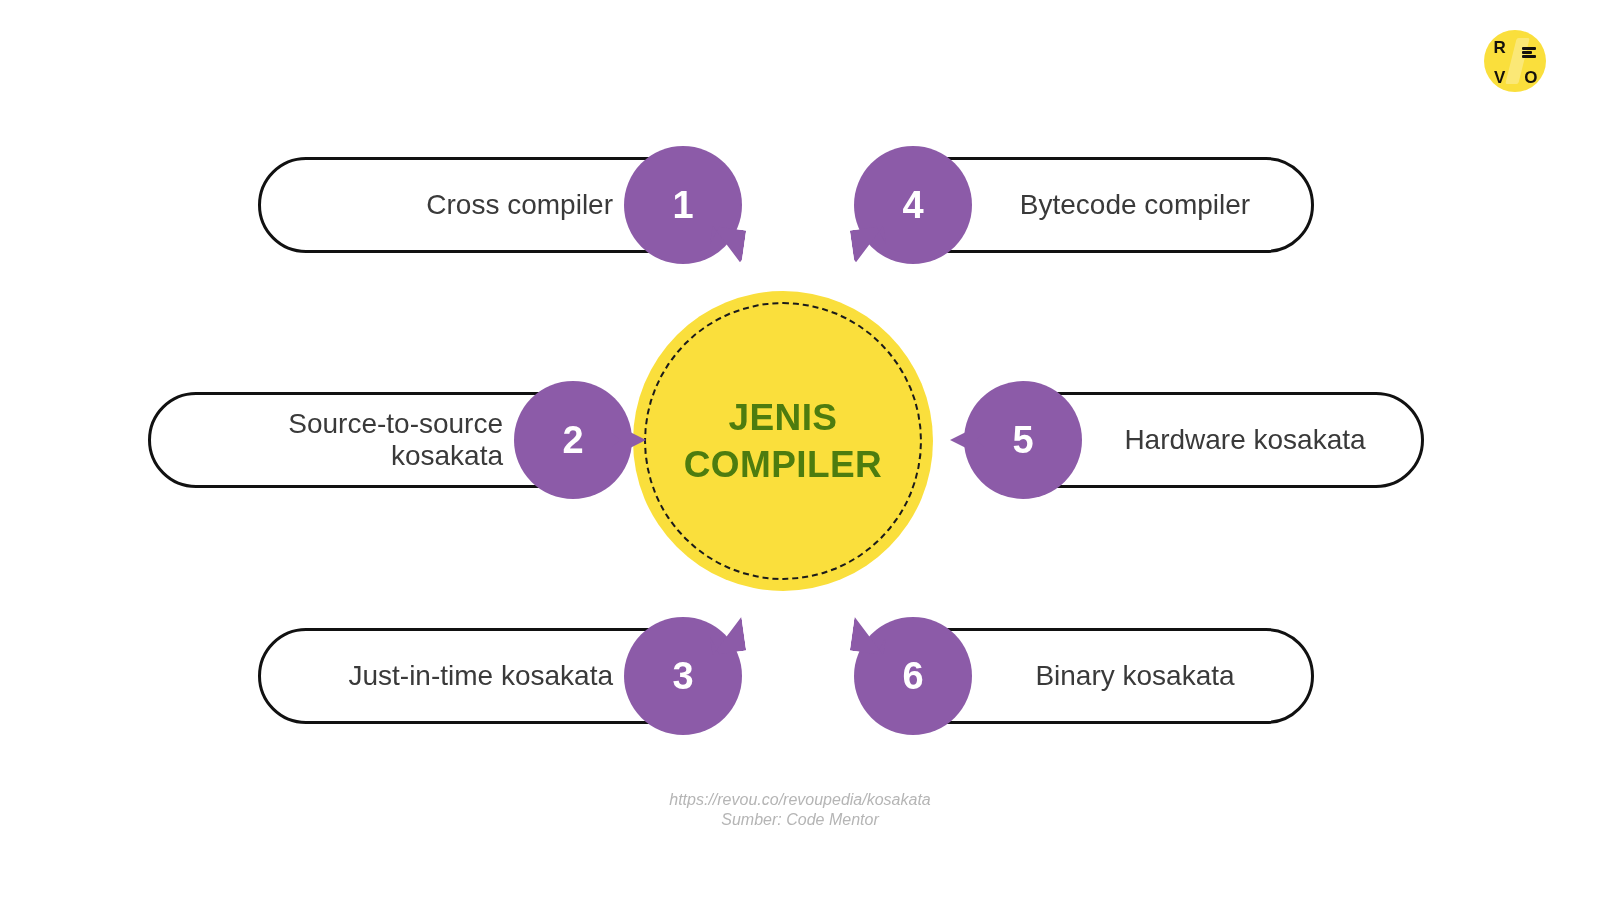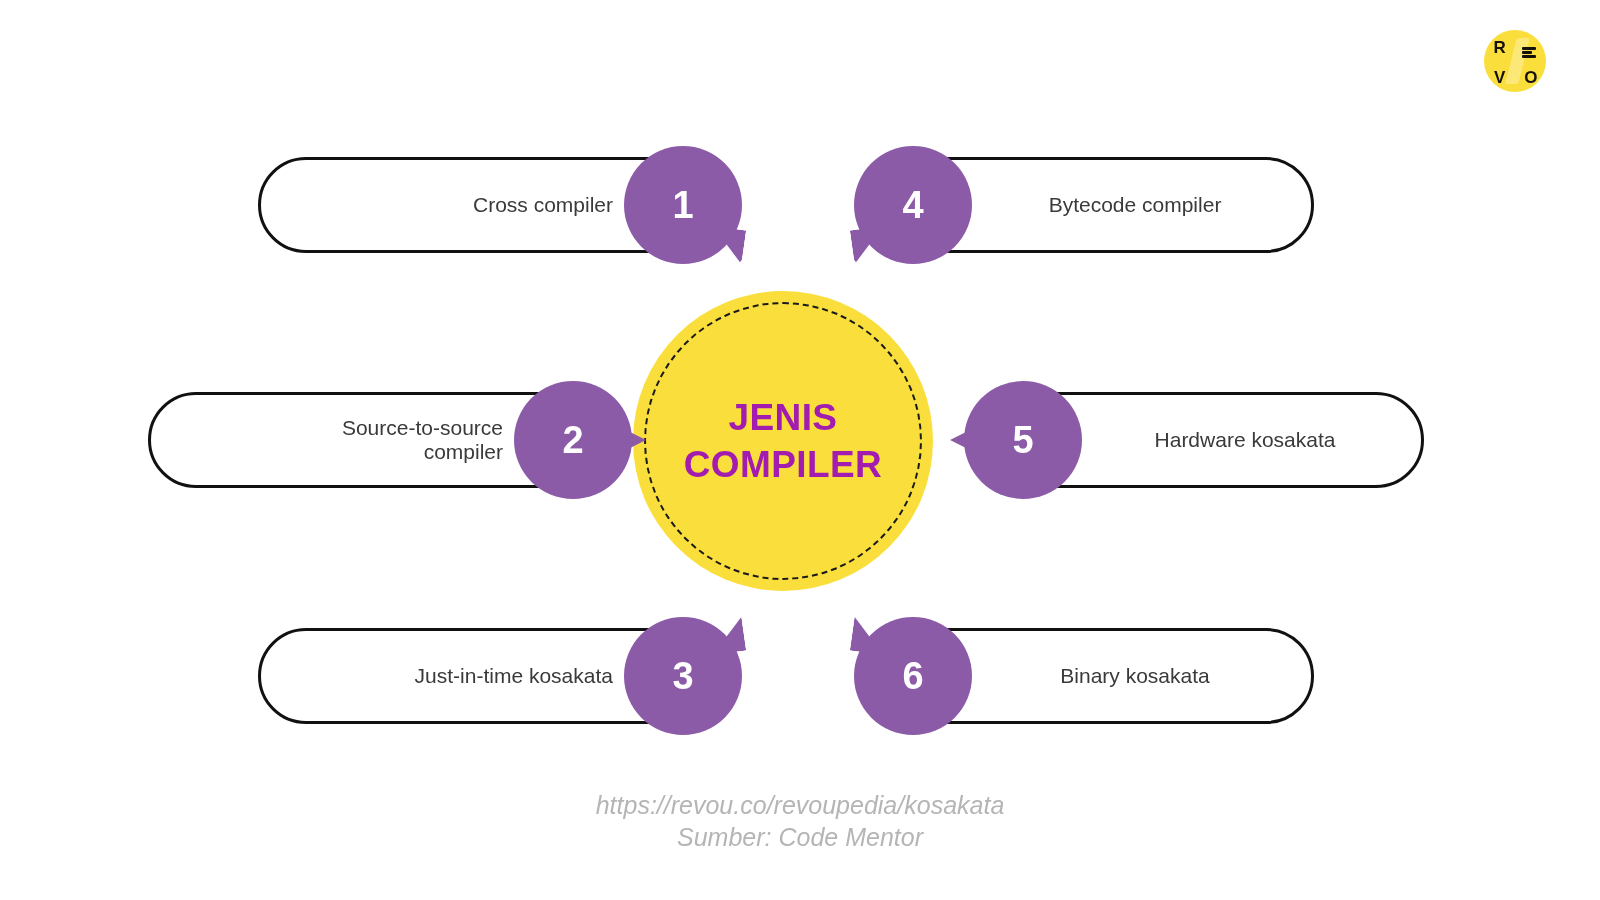--- a/index.html
+++ b/index.html
@@ -95,21 +95,21 @@
     right: 11px;
     bottom: 11px;
     border-radius: 50%;
     border: 2px dashed #1a1a1a;
     pointer-events: none;
   }
   #center-hub .hub-title {
     position: relative;
     font-size: 37px;
     font-weight: bold;
-    color: #a21caf;
+    color: #4d7c0f;
     text-align: center;
     line-height: 1.28;
     letter-spacing: 0.4px;
     white-space: pre-line;
   }
 
   
   .item {
     position: absolute;
     height: 96px;
@@ -118,21 +118,21 @@
     position: absolute;
     inset: 0;
     border: 3px solid #111111;
     border-radius: 48px;
     background: #ffffff;
     box-sizing: border-box;
     display: flex;
     align-items: center;
   }
   .item .pill-label {
-    font-size: 21px;
+    font-size: 28px;
     color: #3a3a3a;
     line-height: 1.16;
   }
   .item.side-left .pill-label {
     margin-left: 40px;
     margin-right: 112px;
     width: 100%;
     text-align: right;
   }
   .item.side-right .pill-label {
@@ -212,21 +212,21 @@
 
   
   #footer {
     position: absolute;
     left: 0;
     top: 790px;
     width: 1600px;
     text-align: center;
     color: #b5b5b5;
     font-style: italic;
-    font-size: 25px;
+    font-size: 16px;
     line-height: 1.27;
   }
   #footer div { display: block; }
 </style>
 </head>
 <body>
 
 <div id="stage">
 
   <div id="brand-logo">
@@ -257,21 +257,21 @@
     <div class="badge tail-br">
       <div class="disc"></div>
       <div class="tail"></div>
       <div class="num">1</div>
     </div>
   </div>
 
   <div class="item side-left" style="left:148px; top:392px; width:470px;">
     <div class="pill">
       <span class="pill-label" style="white-space:pre-line;">Source-to-source
-compiler</span>
+kosakata</span>
     </div>
     <div class="badge tail-r">
       <div class="disc"></div>
       <div class="tail"></div>
       <div class="num">2</div>
     </div>
   </div>
 
   <div class="item side-left" style="left:258px; top:628px; width:470px;">
     <div class="pill">

